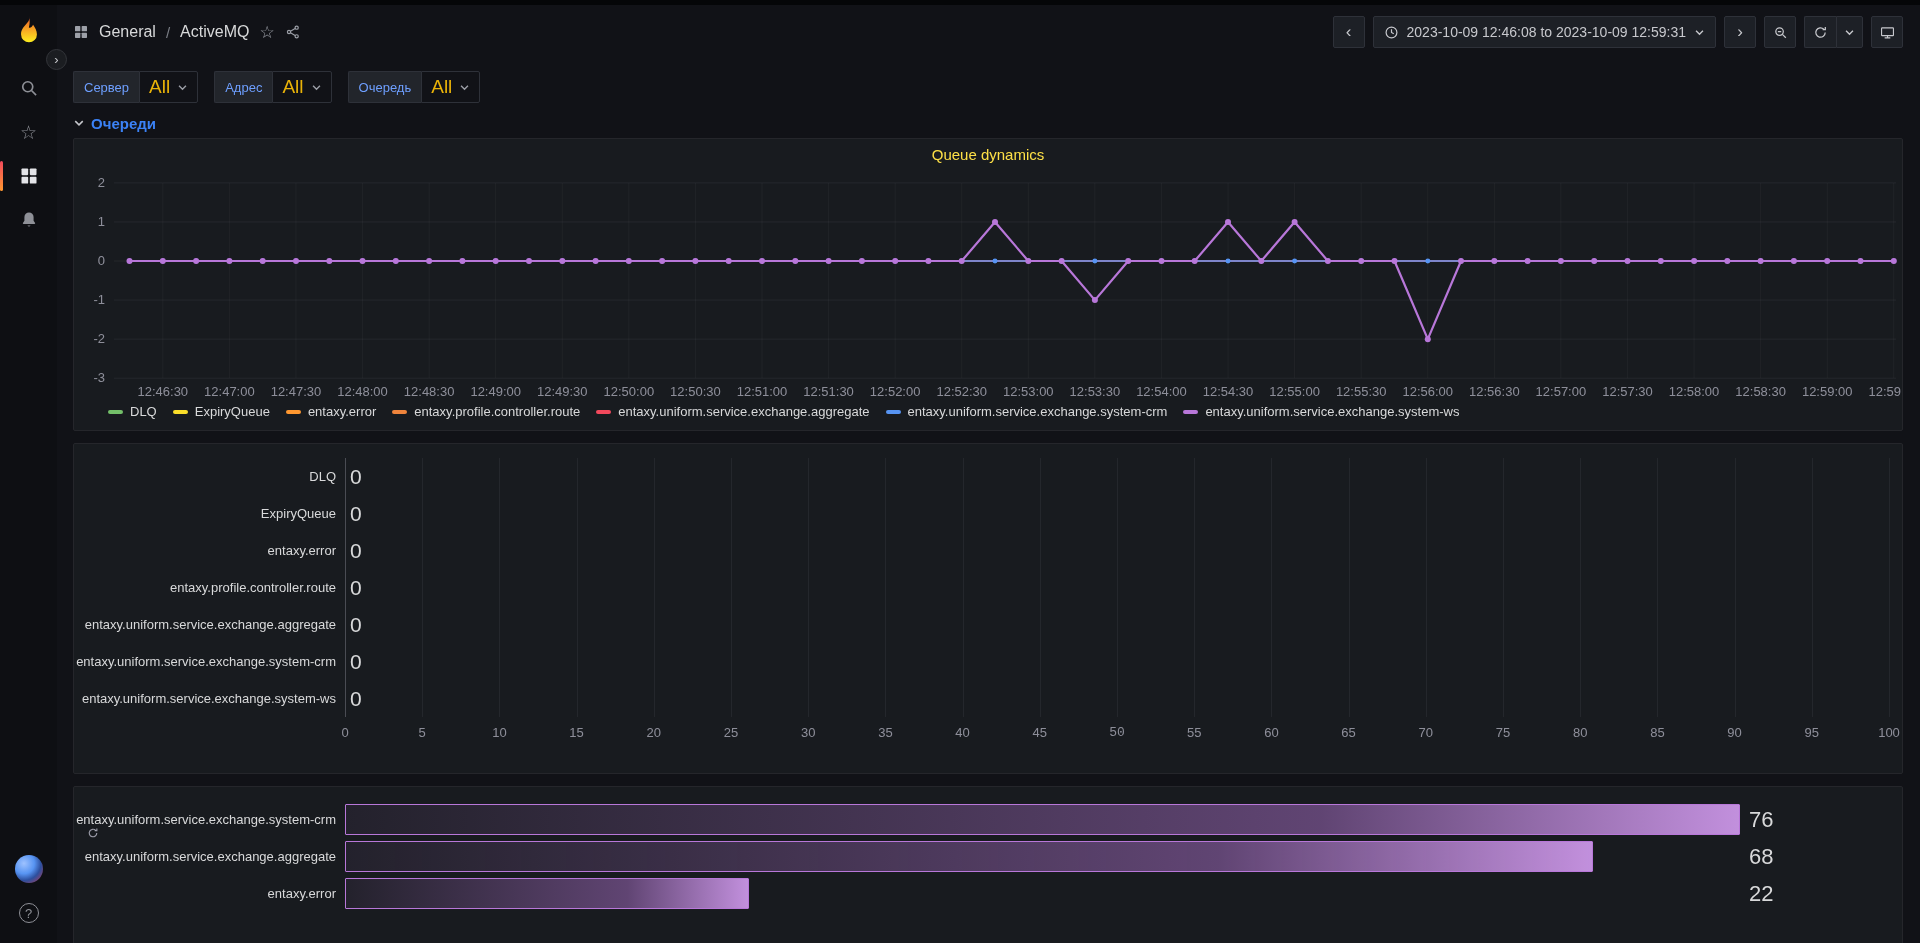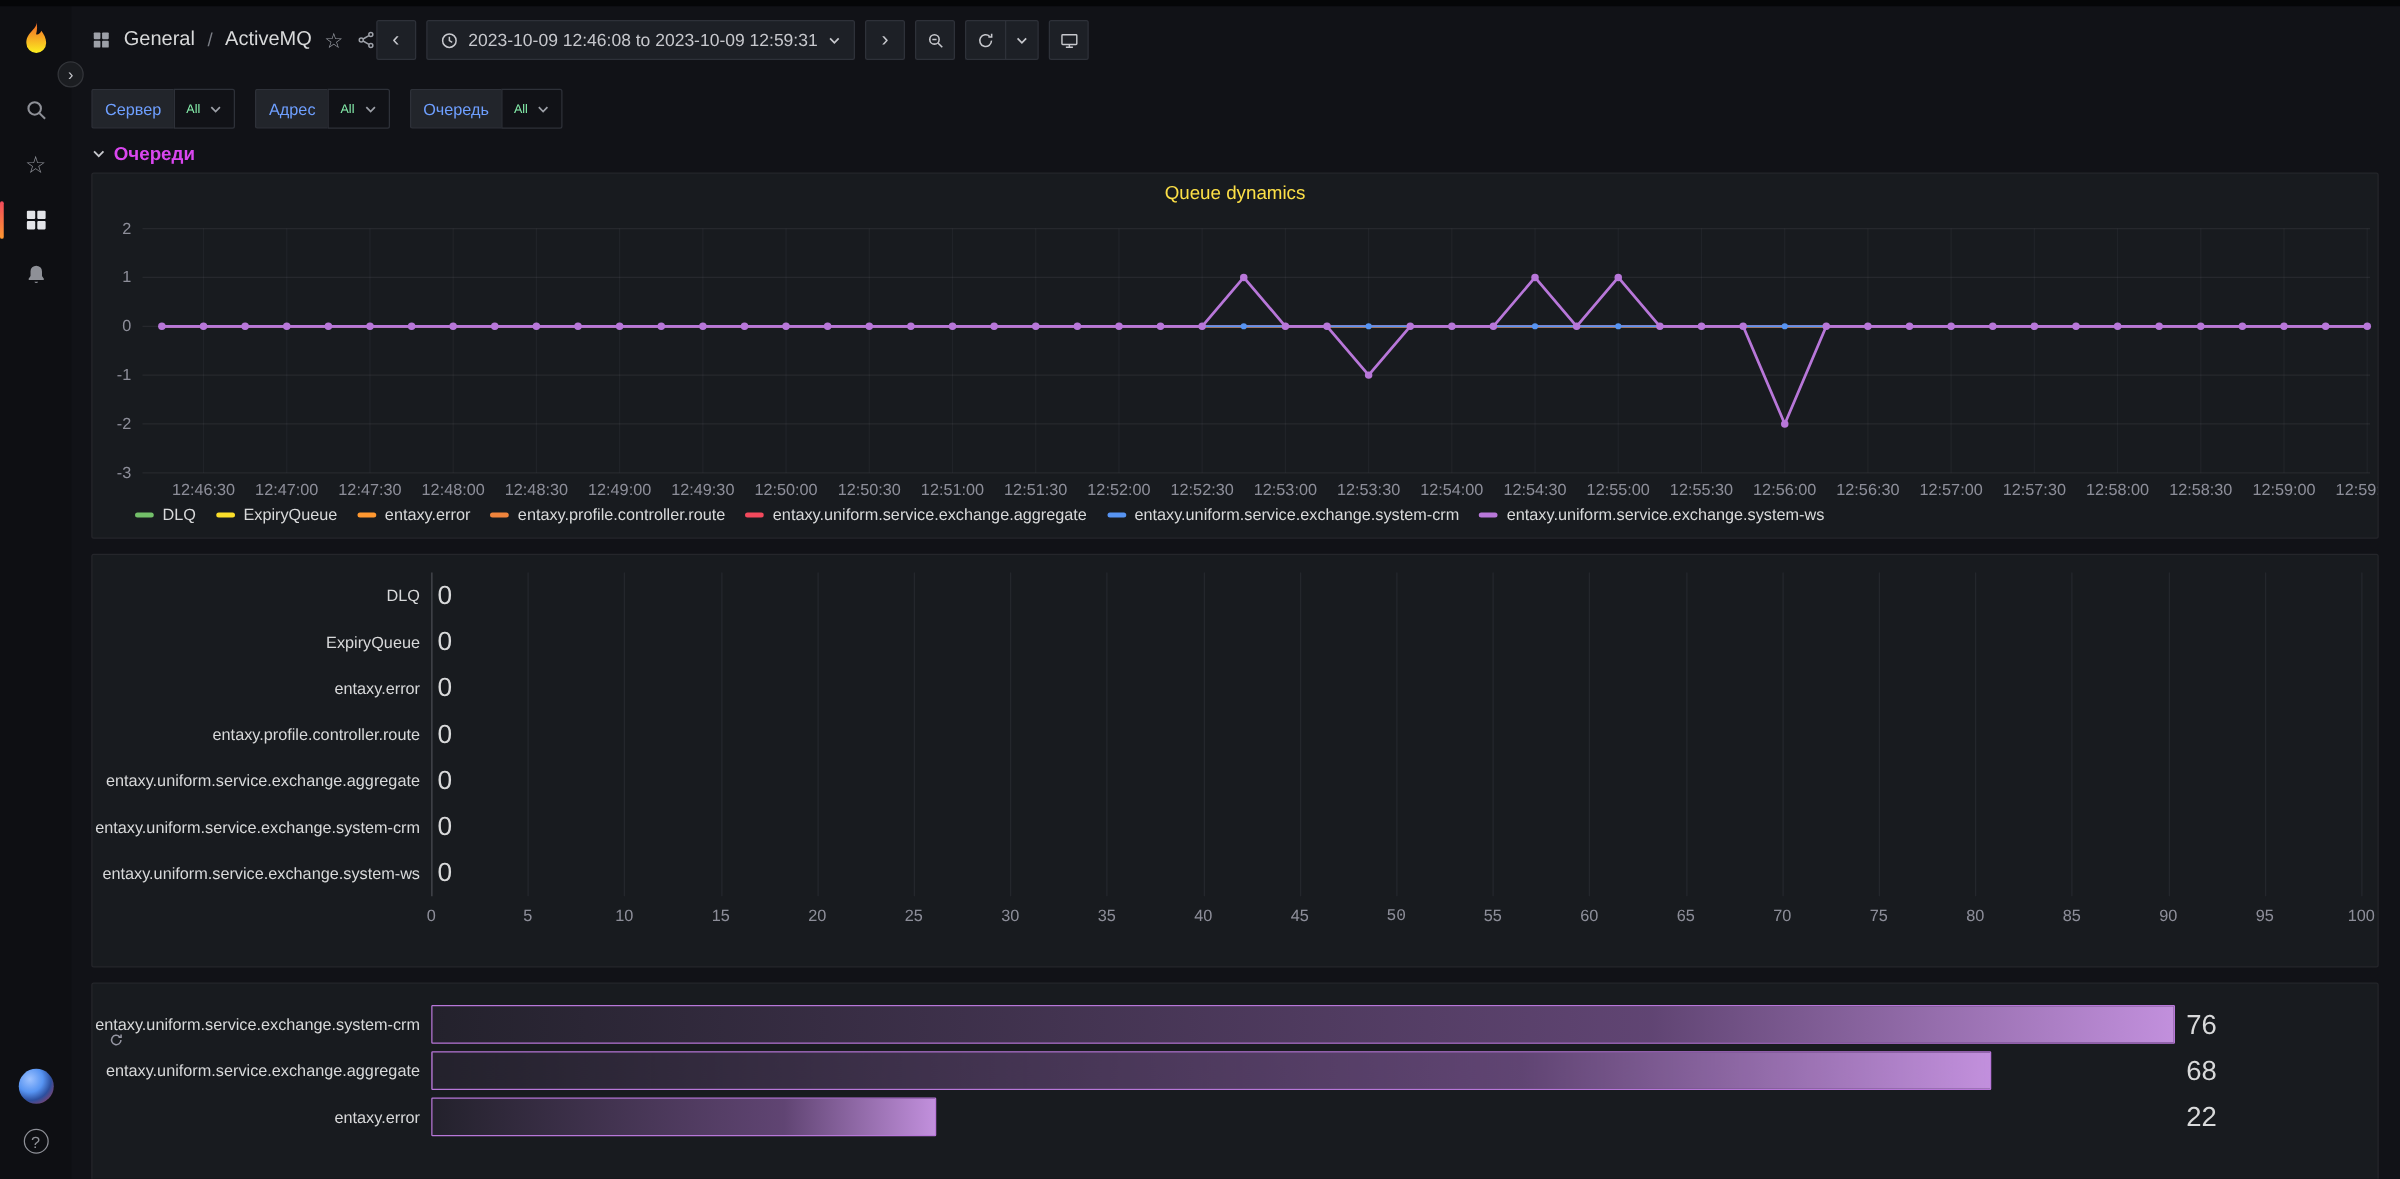--- a/index.html
+++ b/index.html
@@ -14,43 +14,43 @@
 .side-btn{background:none;border:none;color:#8e9097;width:57px;height:44px;display:flex;align-items:center;justify-content:center;position:relative;font-size:19px}
 .side-btn svg{width:20px;height:20px}
 .side-btn.active{color:#e3e4e8}
 .side-btn.active::before{content:"";position:absolute;left:0;top:7px;bottom:7px;width:3px;border-radius:2px;background:linear-gradient(#F2495C,#FF9830)}
 .side-bottom{margin-top:auto;padding-bottom:8px;display:flex;flex-direction:column;align-items:center}
 .avatar{width:28px;height:28px;border-radius:50%;background:radial-gradient(circle at 32% 30%,#9ec2ff 0%,#5794F2 38%,#2d4f9e 62%,#c23b4e 100%)}
 .help-circle{width:20px;height:20px;border:1.6px solid #8e9097;border-radius:50%;font-size:13px;display:flex;align-items:center;justify-content:center;color:#8e9097}
 .sidebar-expand{position:absolute;left:46px;top:49px;width:21px;height:21px;border-radius:50%;background:#1b1d21;border:1px solid #33353a;color:#c7c8cd;font-size:13px;line-height:1;z-index:25;display:flex;align-items:center;justify-content:center;padding:0}
 
 .main{margin-left:57px;width:1863px}
-.topbar{height:64px;display:flex;align-items:center;padding:0 17px 0 16px}
+.topbar{height:64px;display:flex;align-items:center;justify-content:space-between;padding:0 17px 0 16px}
 .crumbs{display:flex;align-items:center;gap:10px}
 .crumb-grid-icon{color:#9da0a8;display:flex}
 .crumb-grid-icon svg{width:16px;height:16px}
 .crumb{font-size:16px;color:#d8d9da;background:none;border:none}
 .crumb-sep{color:#7b7e86;font-size:15px}
 .icon-btn{background:none;border:none;color:#9da0a8;display:flex;align-items:center;font-size:17px}
 .icon-btn svg{width:16px;height:16px}
 .time-controls{display:flex;align-items:center;gap:8px}
 .tool-btn{height:32px;background:#1d2026;border:1px solid #2e3139;border-radius:2px;color:#c7c8cd;display:flex;align-items:center;gap:8px;padding:0 10px;font-size:14px}
 .tool-btn svg{width:15px;height:15px}
 .tool-btn.nav{width:32px;justify-content:center;font-size:17px;padding:0}
 .btn-group{display:flex}
 .btn-group .tool-btn:first-child{border-right:none;border-top-right-radius:0;border-bottom-right-radius:0}
 .btn-group .tool-btn:last-child{border-top-left-radius:0;border-bottom-left-radius:0;padding:0 7px}
 
 .filters{display:flex;gap:16px;padding:5px 16px 0;height:41px;align-items:center}
 .filter{display:flex}
 .filter-label{height:32px;background:#22252b;border:1px solid #2e3139;border-right:none;border-radius:2px 0 0 2px;color:#6e9fff;font-size:13px;padding:0 10px}
-.filter-value{height:32px;background:#111217;border:1px solid #2e3139;border-radius:0 2px 2px 0;color:#86efac;font-size:10px;padding:0 9px;display:flex;align-items:center;gap:7px}
+.filter-value{height:32px;background:#111217;border:1px solid #2e3139;border-radius:0 2px 2px 0;color:#eab308;font-size:19px;padding:0 9px;display:flex;align-items:center;gap:7px}
 .filter-value svg{width:11px;height:11px;color:#9da0a8}
 
-.section-row{height:24px;margin:6px 0 0 16px;display:flex;align-items:center;gap:6px;cursor:pointer;color:#d946ef}
+.section-row{height:24px;margin:6px 0 0 16px;display:flex;align-items:center;gap:6px;cursor:pointer;color:#3b82f6}
 .section-row svg{width:12px;height:12px;color:#c7c8cd}
 .section-title{font-size:15px;font-weight:700}
 
 .panel{background:#181b1f;border:1px solid #25262b;border-radius:2px;margin:0 17px 12px 16px}
 .panel-title{font-size:15px;font-weight:500;color:#fde047;text-align:center;height:30px;line-height:32px;cursor:pointer}
 .panel-ts{margin-top:3px;height:293px;display:flex;flex-direction:column}
 .ts-chart{flex:1;position:relative}
 .ts-chart svg{position:absolute;inset:0;width:100%;height:100%}
 .ts-legend{height:26px;display:flex;align-items:flex-start;gap:16px;padding-left:34px;overflow:hidden}
 .leg-item{display:inline-flex;align-items:center;gap:7px;font-size:13px;color:#d8d9da;cursor:pointer;white-space:nowrap}

